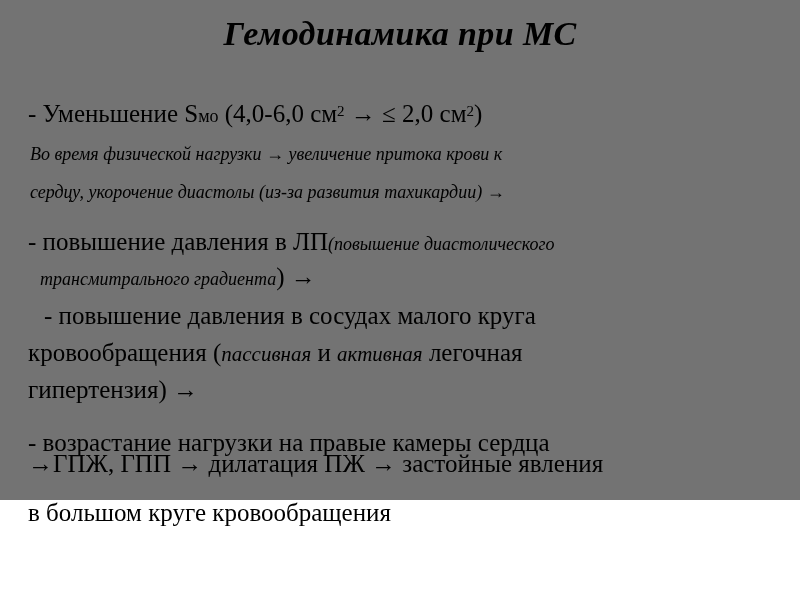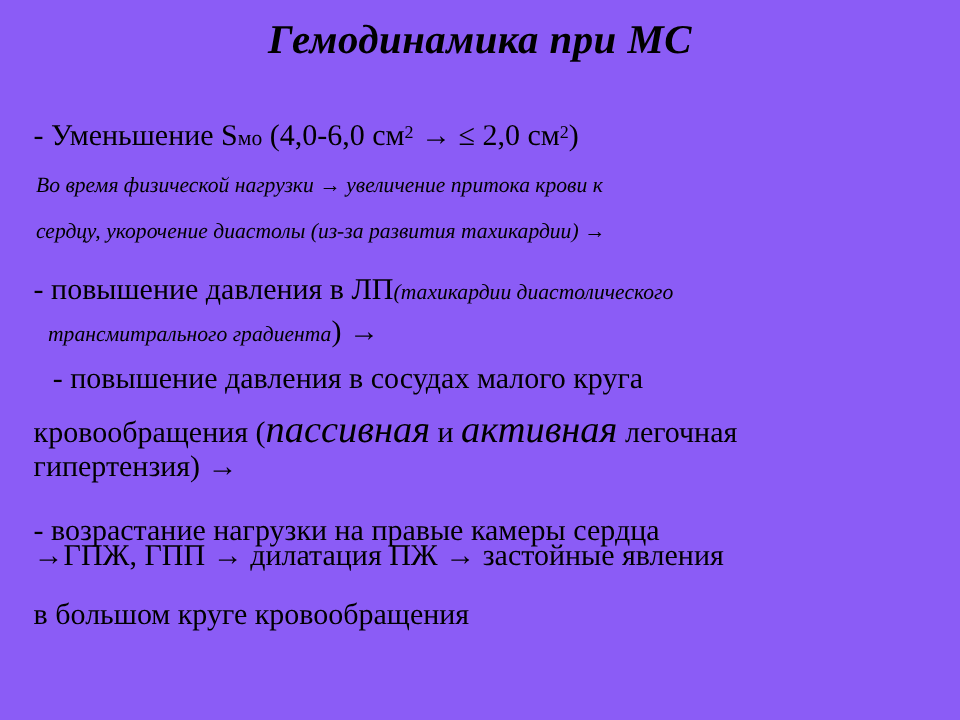--- a/index.html
+++ b/index.html
@@ -11,22 +11,22 @@
     width: 800px;
     height: 600px;
     background: #ffffff;
     font-family: "Liberation Serif", "DejaVu Serif", serif;
     color: #000000;
     overflow: hidden;
   }
   .slide {
     position: relative;
     width: 800px;
-    height: 600px;
-    background: #8b5cf6;
+    height: 500px;
+    background: #737373;
   }
   
   .slide-title {
     position: absolute;
     left: 0;
     top: 14px;
     width: 800px;
     text-align: center;
     font-size: 34px;
     font-weight: bold;
@@ -46,21 +46,21 @@
     white-space: nowrap;
   }
   
   .rom {
     font-size: 25px;
     font-style: normal;
     font-weight: normal;
   }
   
   .ital {
-    font-size: 32px;
+    font-size: 21px;
     font-style: italic;
     font-weight: normal;
   }
   
   .ital-sm {
     font-size: 18px;
     font-style: italic;
     font-weight: normal;
   }
   
@@ -103,21 +103,21 @@
 
     <div class="line l2">
       <span class="ital-sm">Во время физической нагрузки → увеличение притока крови к</span>
     </div>
 
     <div class="line l3">
       <span class="ital-sm">сердцу, укорочение диастолы (из-за развития тахикардии) →</span>
     </div>
 
     <div class="line l4">
-      <span class="rom">- повышение давления в ЛП</span><span class="ital-sm">(тахикардии диастолического</span>
+      <span class="rom">- повышение давления в ЛП</span><span class="ital-sm">(повышение диастолического</span>
     </div>
 
     <div class="line l5">
       <span class="ital-sm">трансмитрального градиента</span><span class="rom">) →</span>
     </div>
 
     <div class="line l6">
       <span class="rom">- повышение давления в сосудах малого круга</span>
     </div>
 

